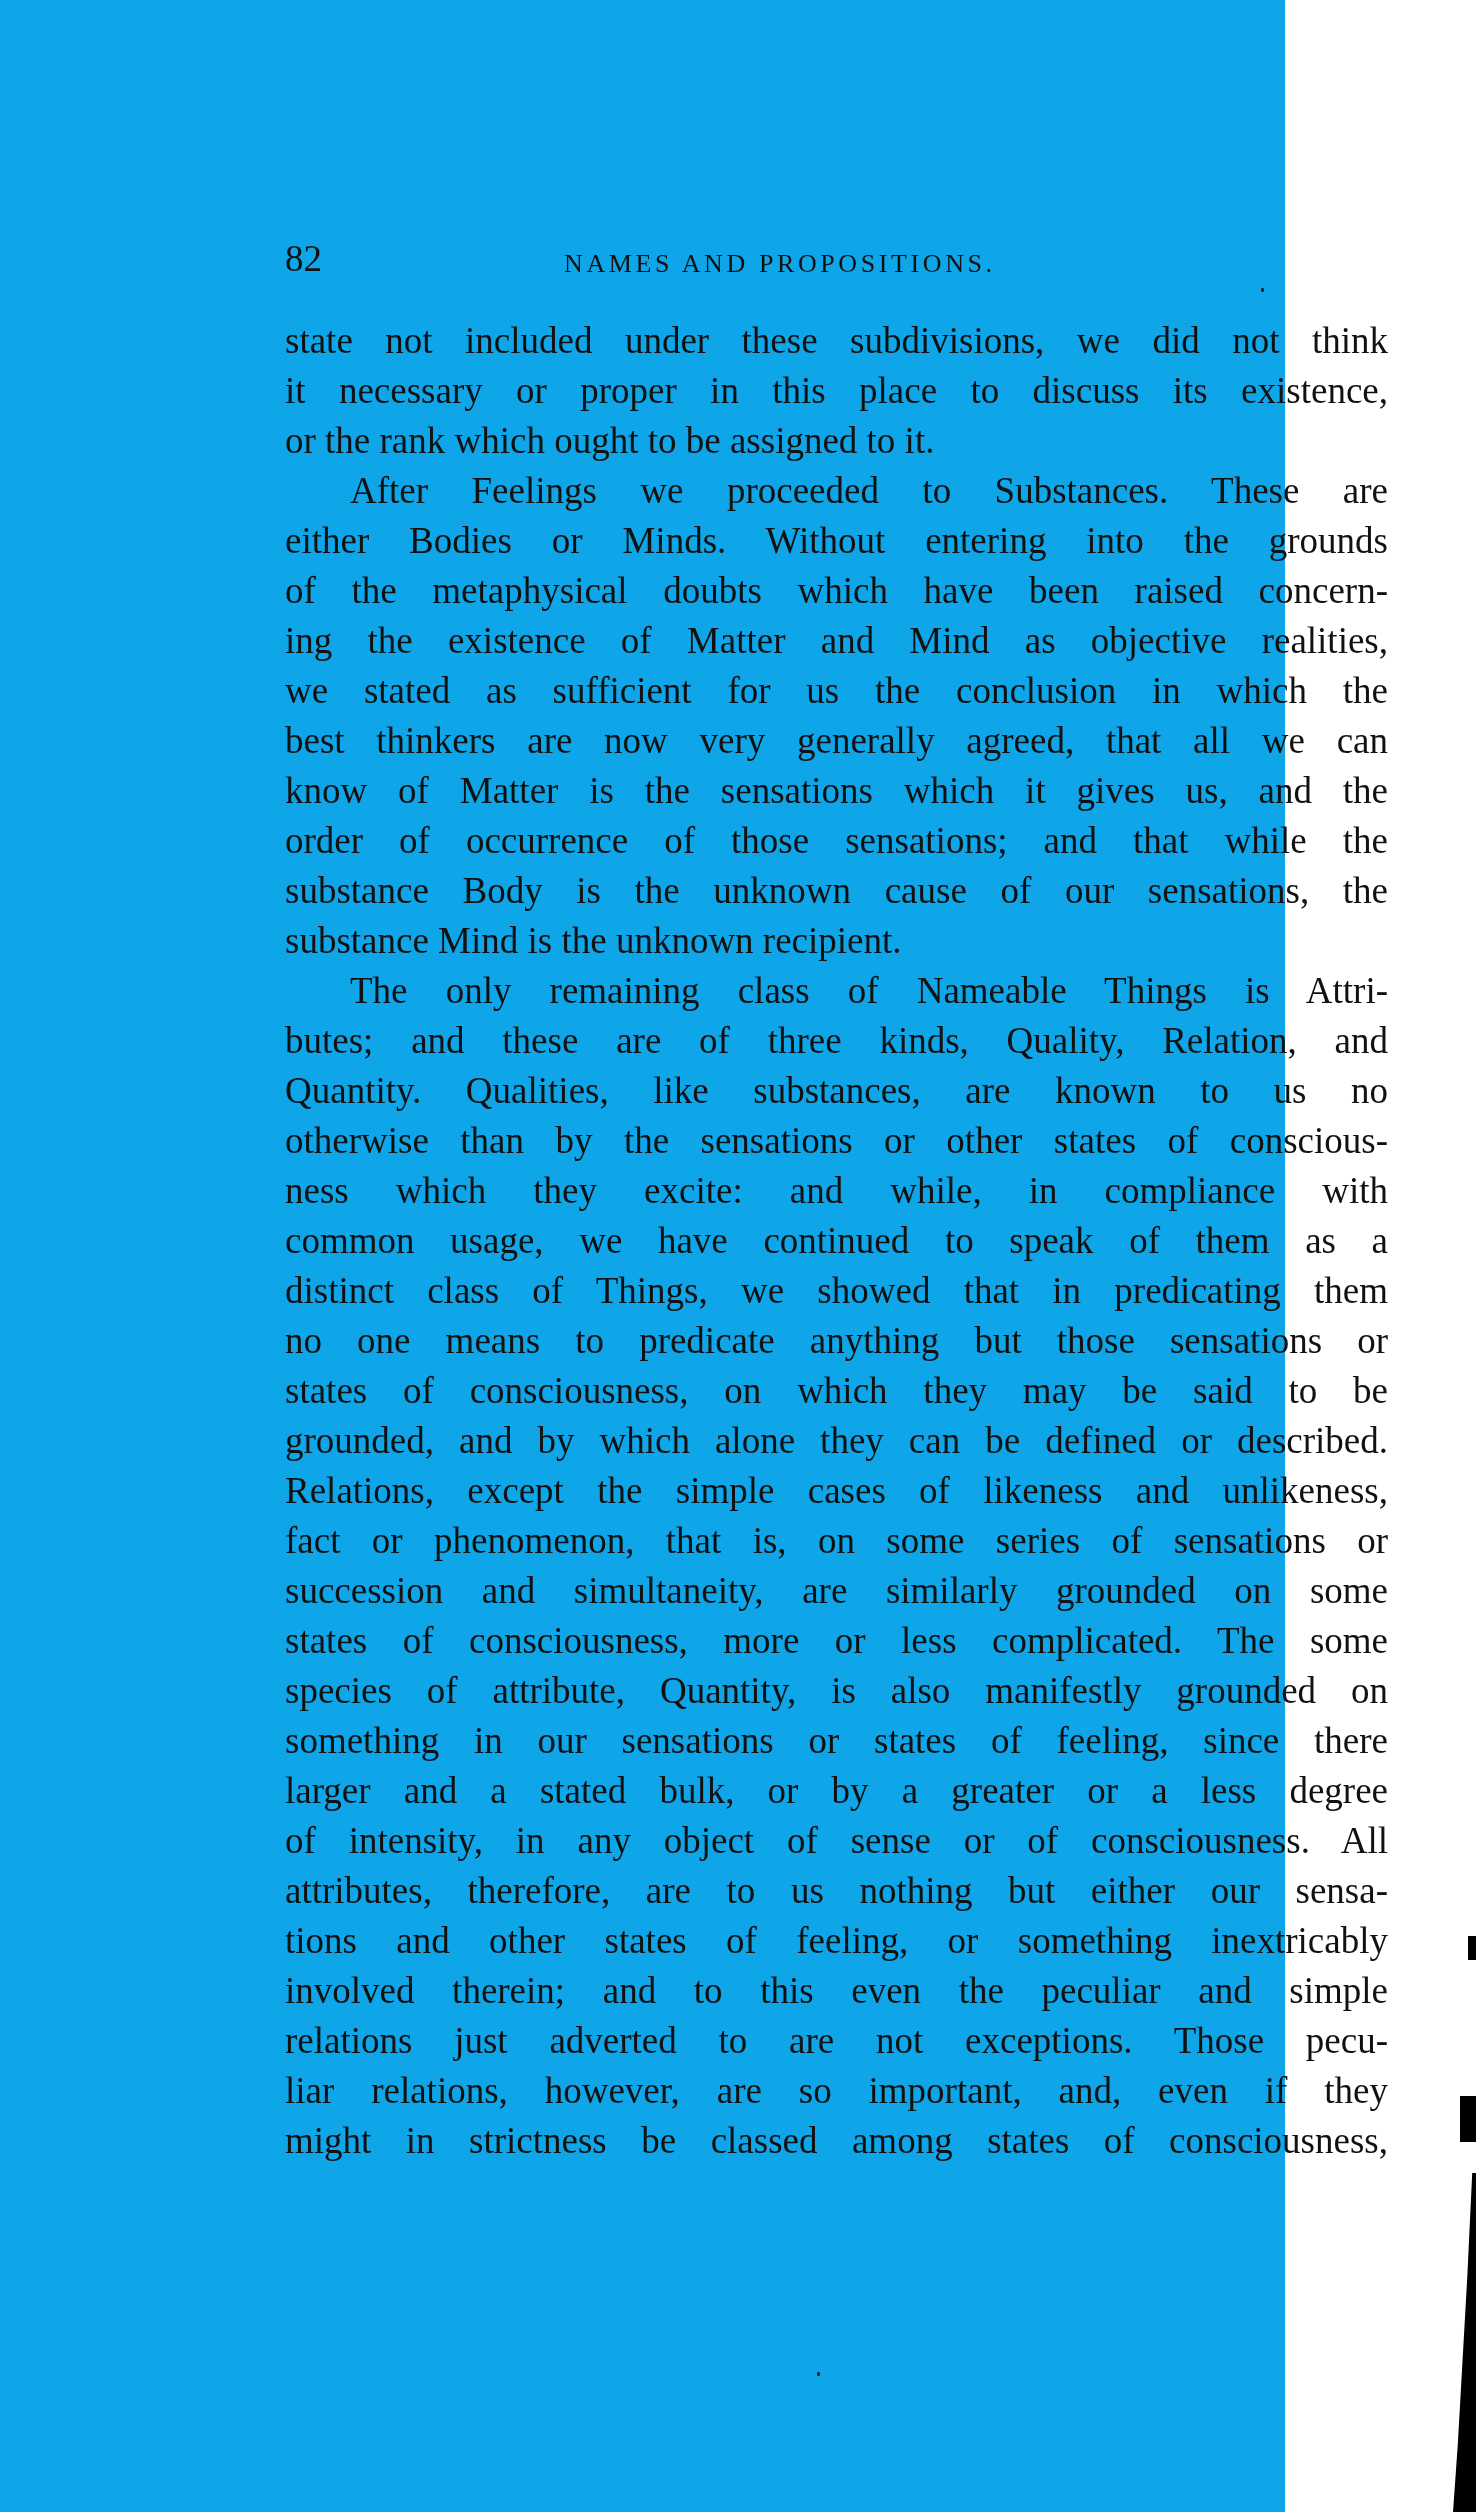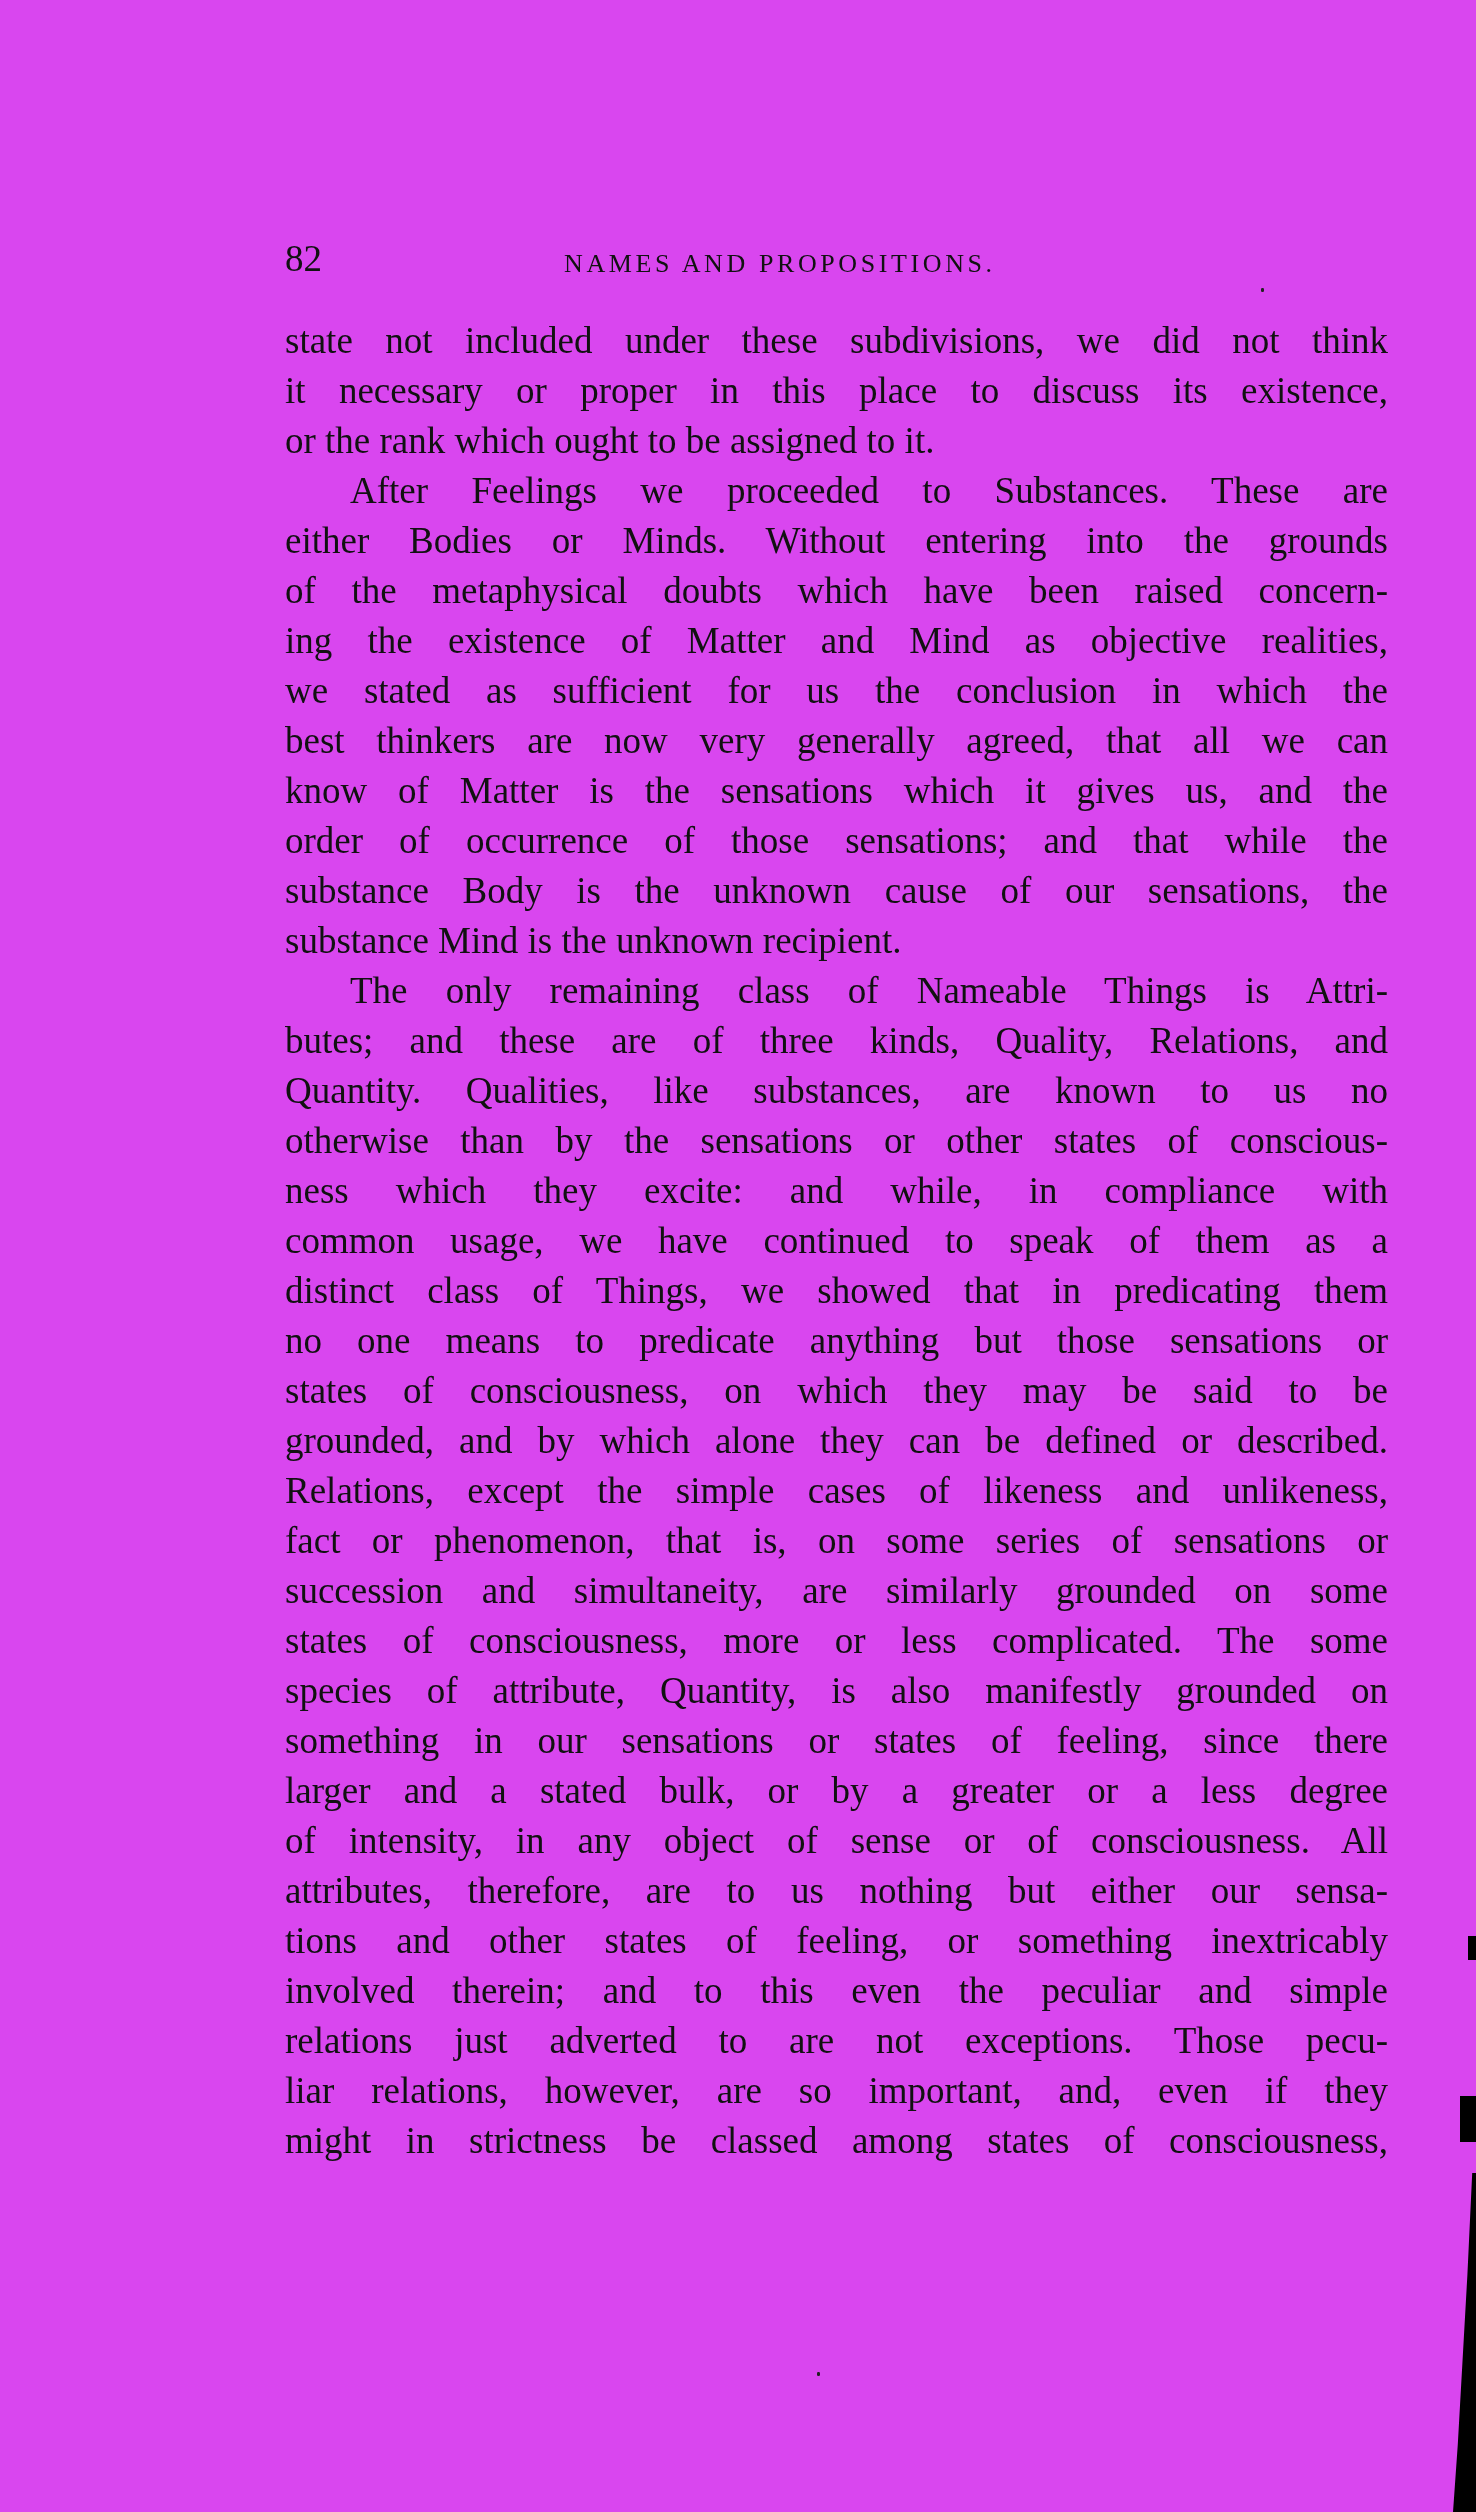--- a/index.html
+++ b/index.html
@@ -1,19 +1,19 @@
 <!DOCTYPE html>
 <html style="font-size:9.5px"><head>
 <meta charset="utf-8">
 <style>
   html, body { margin: 0; padding: 0; background: #ffffff; }
   body { width: 1476px; height: 2512px; position: relative; overflow: hidden; }
   .page {
-    position: absolute; left: 0; top: 0; width: 1476px; height: 2512px;
-    background: #d946ef; color: #111111;
+    position: absolute; left: 0; top: 0; width: 1285px; height: 2512px;
+    background: #0ea5e9; color: #111111;
     font-family: "DejaVu Serif", "Liberation Serif", serif;
   }
   .header {
     position: absolute; left: 285px; top: 232px; width: 1107px; height: 54px;
   }
   .page-number {
     position: absolute; left: 0; top: 0;
     font-size: 37px; line-height: 54px; font-weight: normal;
     font-family: "Liberation Serif", serif;
   }
@@ -64,21 +64,21 @@
         <span class="line">ing the existence of Matter and Mind as objective realities,</span>
         <span class="line">we stated as sufficient for us the conclusion in which the</span>
         <span class="line">best thinkers are now very generally agreed, that all we can</span>
         <span class="line">know of Matter is the sensations which it gives us, and the</span>
         <span class="line">order of occurrence of those sensations; and that while the</span>
         <span class="line">substance Body is the unknown cause of our sensations, the</span>
         <span class="line last">substance Mind is the unknown recipient.</span>
       </div>
     <div class="para">
         <span class="line indent">The only remaining class of Nameable Things is Attri-</span>
-        <span class="line">butes; and these are of three kinds, Quality, Relations, and</span>
+        <span class="line">butes; and these are of three kinds, Quality, Relation, and</span>
         <span class="line">Quantity.  Qualities, like substances, are known to us no</span>
         <span class="line">otherwise than by the sensations or other states of conscious-</span>
         <span class="line">ness which they excite: and while, in compliance with</span>
         <span class="line">common usage, we have continued to speak of them as a</span>
         <span class="line">distinct class of Things, we showed that in predicating them</span>
         <span class="line">no one means to predicate anything but those sensations or</span>
         <span class="line">states of consciousness, on which they may be said to be</span>
         <span class="line">grounded, and by which alone they can be defined or described.</span>
         <span class="line">Relations, except the simple cases of likeness and unlikeness,</span>
         <span class="line">fact or phenomenon, that is, on some series of sensations or</span>

